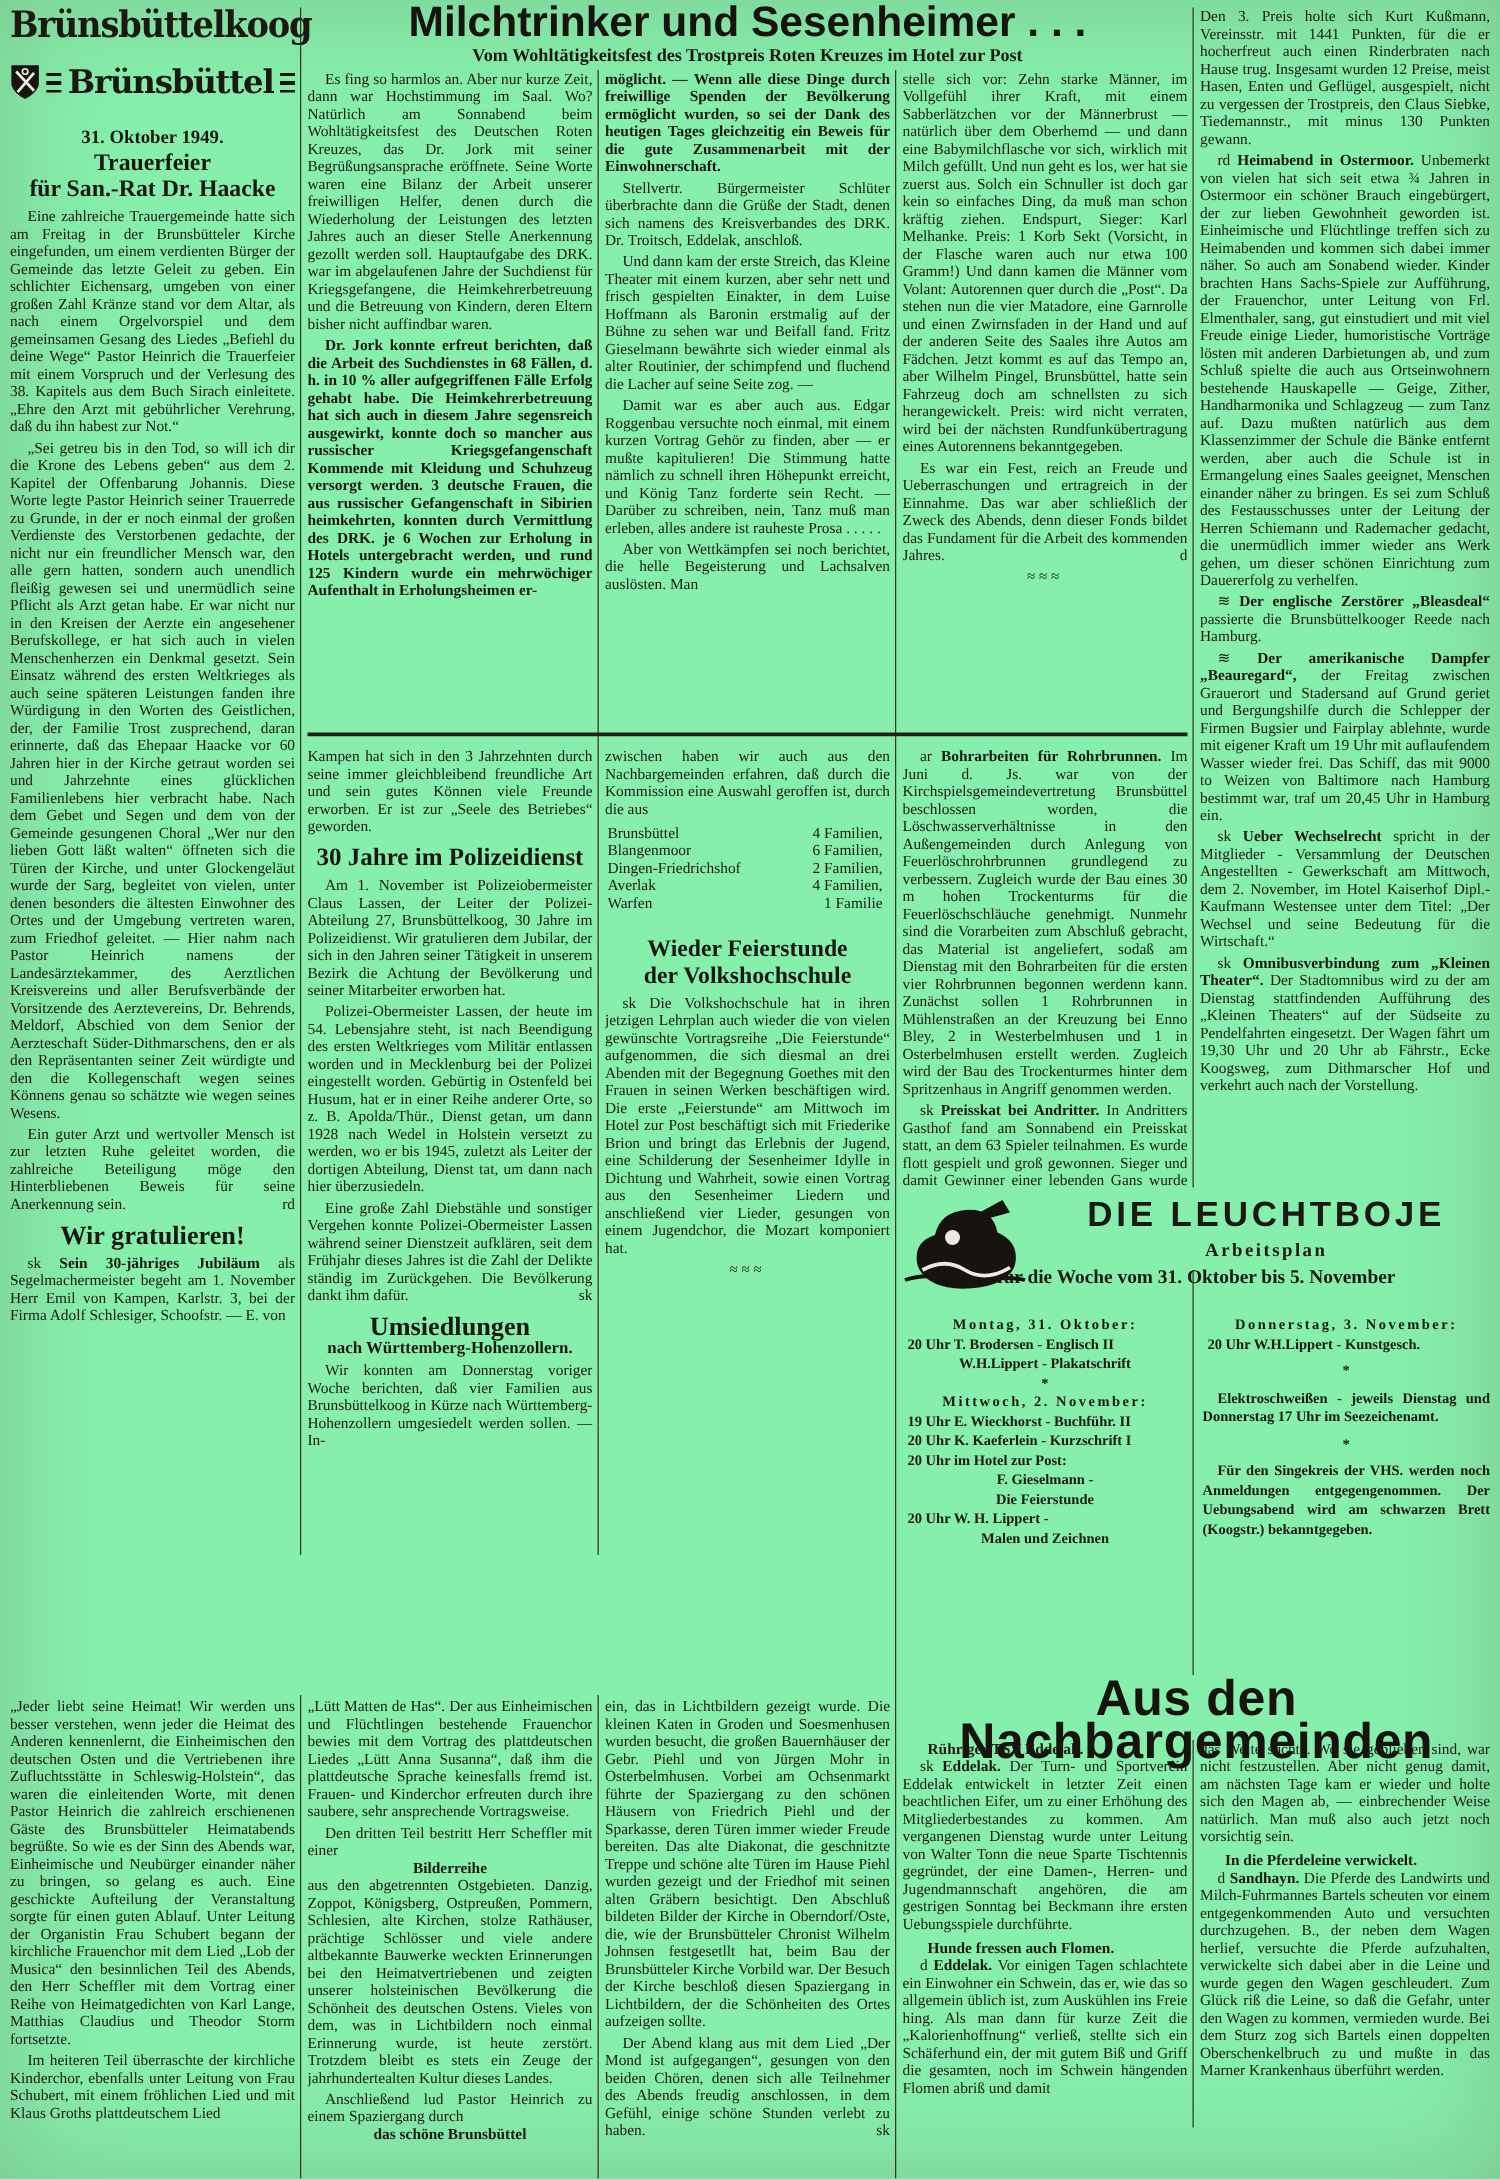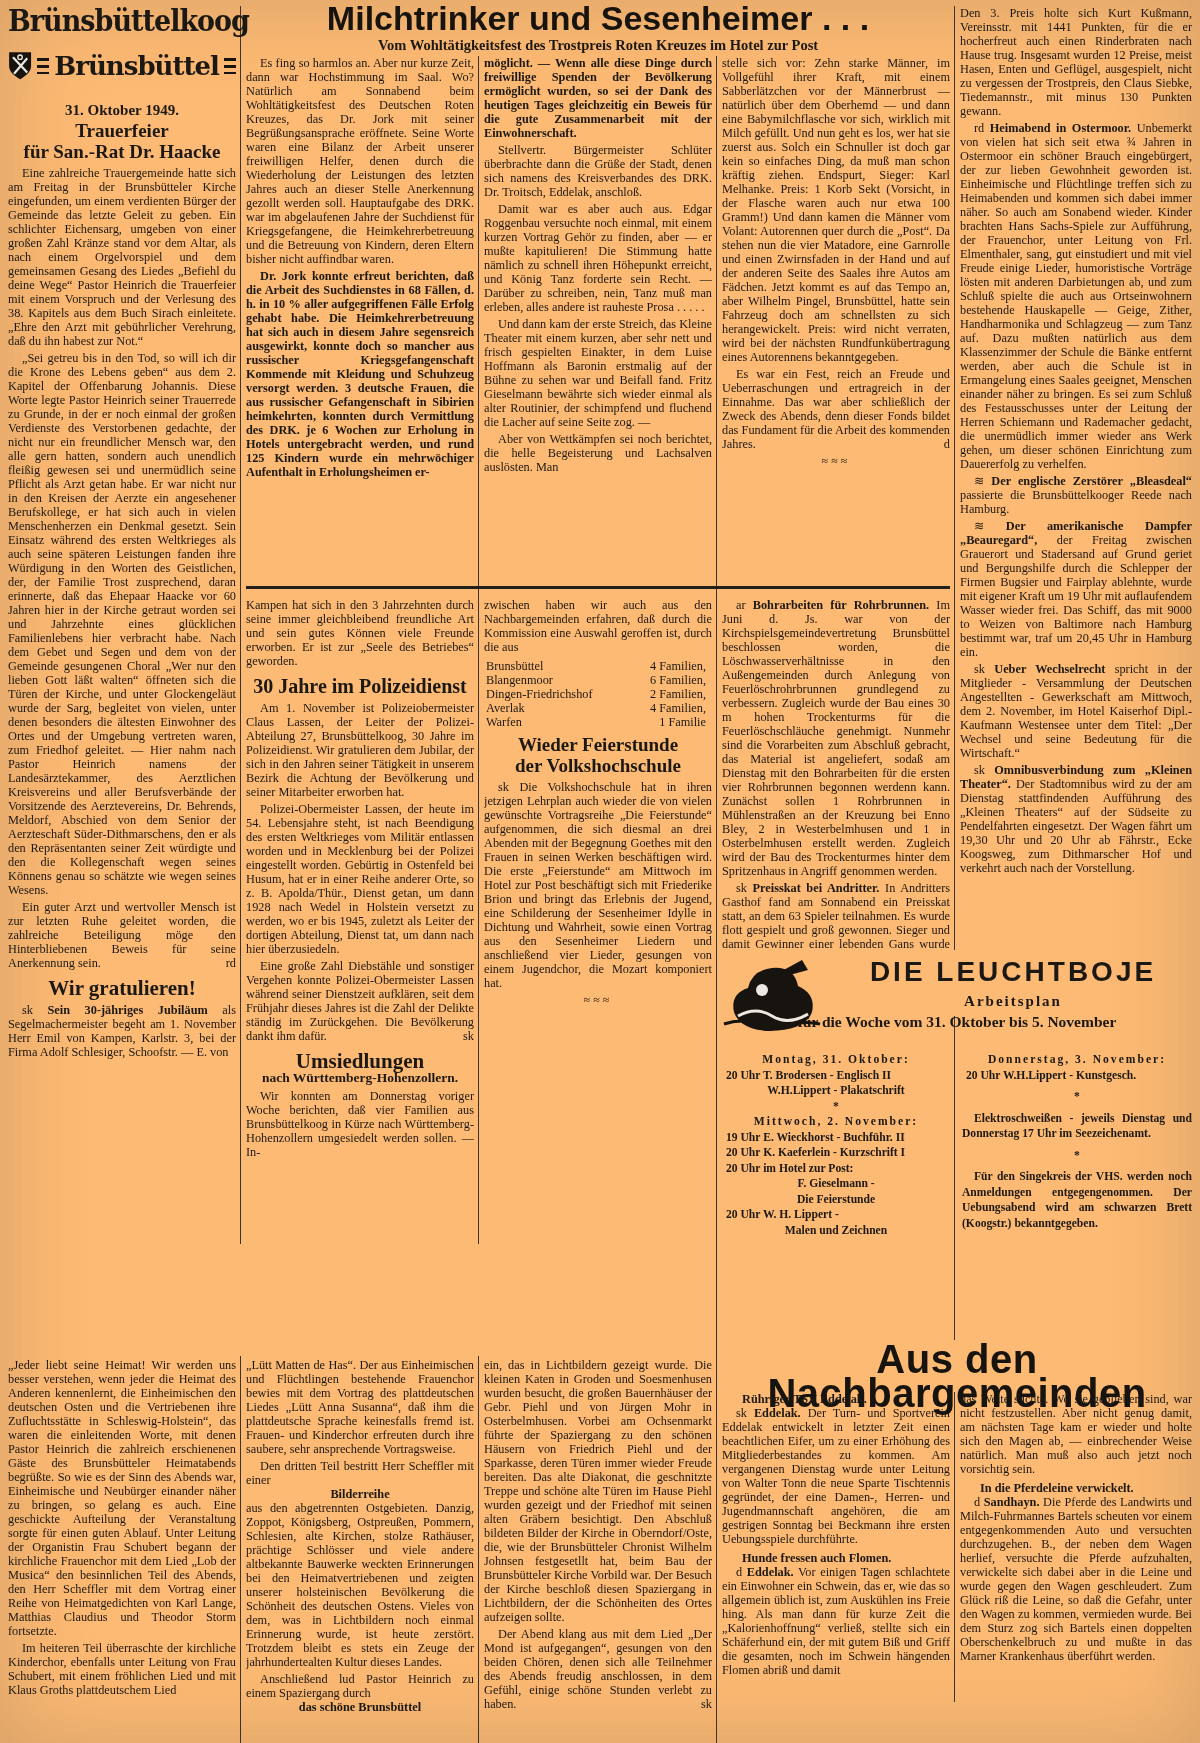--- a/index.html
+++ b/index.html
@@ -1,16 +1,16 @@
 <!DOCTYPE html>
 <html lang="de"><head>
 <meta charset="utf-8">
 <style>
   html,body{margin:0;padding:0;background:#d8d4cb;}
-  .page{position:relative;width:1200px;height:1743px;margin:0 auto;background:#fdba74;
+  .page{position:relative;width:1200px;height:1743px;margin:0 auto;background:#86efac;
         color:#1c1813;font-family:"Liberation Serif",serif;overflow:hidden;
         box-shadow:inset 0 0 90px rgba(90,80,60,.25);}
   .vr{position:absolute;width:1px;background:#3a342c;}
   .hrule{position:absolute;height:3px;background:#241f18;}
   .col{position:absolute;overflow:hidden;text-align:justify;font-size:12.3px;line-height:14px;}
   .col p{margin:0;text-indent:14px;}
   .col p.cont{text-indent:0;}
   .col p.sp{margin-top:3px;}
   .b{font-weight:bold;}
   .sign{float:right;text-indent:0;padding-left:6px;}
@@ -108,22 +108,22 @@
     <p class="sp">Polizei-Obermeister Lassen, der heute im 54. Lebensjahre steht, ist nach Beendigung des ersten Weltkrieges vom Militär entlassen worden und in Mecklenburg bei der Polizei eingestellt worden. Gebürtig in Ostenfeld bei Husum, hat er in einer Reihe anderer Orte, so z. B. Apolda/Thür., Dienst getan, um dann 1928 nach Wedel in Holstein versetzt zu werden, wo er bis 1945, zuletzt als Leiter der dortigen Abteilung, Dienst tat, um dann nach hier überzusiedeln.</p>
     <p class="sp"><span>Eine große Zahl Diebstähle und sonstiger Vergehen konnte Polizei-Obermeister Lassen während seiner Dienstzeit aufklären, seit dem Frühjahr dieses Jahres ist die Zahl der Delikte ständig im Zurückgehen. Die Bevölkerung dankt ihm dafür.</span> <span class="sign">sk</span></p>
     <h3 class="art-h" style="font-size:21px;margin-bottom:0;">Umsiedlungen</h3>
     <h3 class="art-h sm">nach Württemberg-Hohenzollern.</h3>
     <p>Wir konnten am Donnerstag voriger Woche berichten, daß vier Familien aus Brunsbüttelkoog in Kürze nach Württemberg-Hohenzollern umgesiedelt werden sollen. — In-</p>
   </section>
 
   <section class="col" style="left:484px;top:56px;width:228px;height:526px;">
     <p class="b cont">möglicht. — Wenn alle diese Dinge durch freiwillige Spenden der Bevölkerung ermöglicht wurden, so sei der Dank des heutigen Tages gleichzeitig ein Beweis für die gute Zusammenarbeit mit der Einwohnerschaft.</p>
     <p class="sp">Stellvertr. Bürgermeister Schlüter überbrachte dann die Grüße der Stadt, denen sich namens des Kreisverbandes des DRK. Dr. Troitsch, Eddelak, anschloß.</p>
+    <p class="sp">Und dann kam der erste Streich, das Kleine Theater mit einem kurzen, aber sehr nett und frisch gespielten Einakter, in dem Luise Hoffmann als Baronin erstmalig auf der Bühne zu sehen war und Beifall fand. Fritz Gieselmann bewährte sich wieder einmal als alter Routinier, der schimpfend und fluchend die Lacher auf seine Seite zog. —</p>
     <p class="sp">Damit war es aber auch aus. Edgar Roggenbau versuchte noch einmal, mit einem kurzen Vortrag Gehör zu finden, aber — er mußte kapitulieren! Die Stimmung hatte nämlich zu schnell ihren Höhepunkt erreicht, und König Tanz forderte sein Recht. — Darüber zu schreiben, nein, Tanz muß man erleben, alles andere ist rauheste Prosa . . . . .</p>
-    <p class="sp">Und dann kam der erste Streich, das Kleine Theater mit einem kurzen, aber sehr nett und frisch gespielten Einakter, in dem Luise Hoffmann als Baronin erstmalig auf der Bühne zu sehen war und Beifall fand. Fritz Gieselmann bewährte sich wieder einmal als alter Routinier, der schimpfend und fluchend die Lacher auf seine Seite zog. —</p>
     <p class="sp">Aber von Wettkämpfen sei noch berichtet, die helle Begeisterung und Lachsalven auslösten. Man</p>
   </section>
 
   <section class="col" style="left:484px;top:598px;width:228px;height:646px;">
     <p class="cont">zwischen haben wir auch aus den Nachbargemeinden erfahren, daß durch die Kommission eine Auswahl geroffen ist, durch die aus</p>
     <div class="famrow" style="margin-top:5px;">
         <span>Brunsbüttel</span>
         <span>4 Familien,</span>
       </div>
     <div class="famrow">
@@ -131,21 +131,21 @@
         <span>6 Familien,</span>
       </div>
     <div class="famrow">
         <span>Dingen-Friedrichshof</span>
         <span>2 Familien,</span>
       </div>
     <div class="famrow">
         <span>Averlak</span>
         <span>4 Familien,</span>
       </div>
-    <div class="famrow" style="margin-bottom:5px;">
+    <div class="famrow" style="margin-bottom:20px;">
         <span>Warfen</span>
         <span>1 Familie</span>
       </div>
     <p class="cont"></p>
     <h3 class="art-h two" style="margin-bottom:0;"><span>Wieder Feierstunde</span></h3>
     <h3 class="art-h" style="margin-top:0;"><span>der Volkshochschule</span></h3>
     <p><span>sk</span> <span>Die Volkshochschule hat in ihren jetzigen Lehrplan auch wieder die von vielen gewünschte Vortragsreihe „Die Feierstunde“ aufgenommen, die sich diesmal an drei Abenden mit der Begegnung Goethes mit den Frauen in seinen Werken beschäftigen wird. Die erste „Feierstunde“ am Mittwoch im Hotel zur Post beschäftigt sich mit Friederike Brion und bringt das Erlebnis der Jugend, eine Schilderung der Sesenheimer Idylle in Dichtung und Wahrheit, sowie einen Vortrag aus den Sesenheimer Liedern und anschließend vier Lieder, gesungen von einem Jugendchor, die Mozart komponiert hat.</span></p>
     <p class="orn">≈≈≈</p>
   </section>
 

